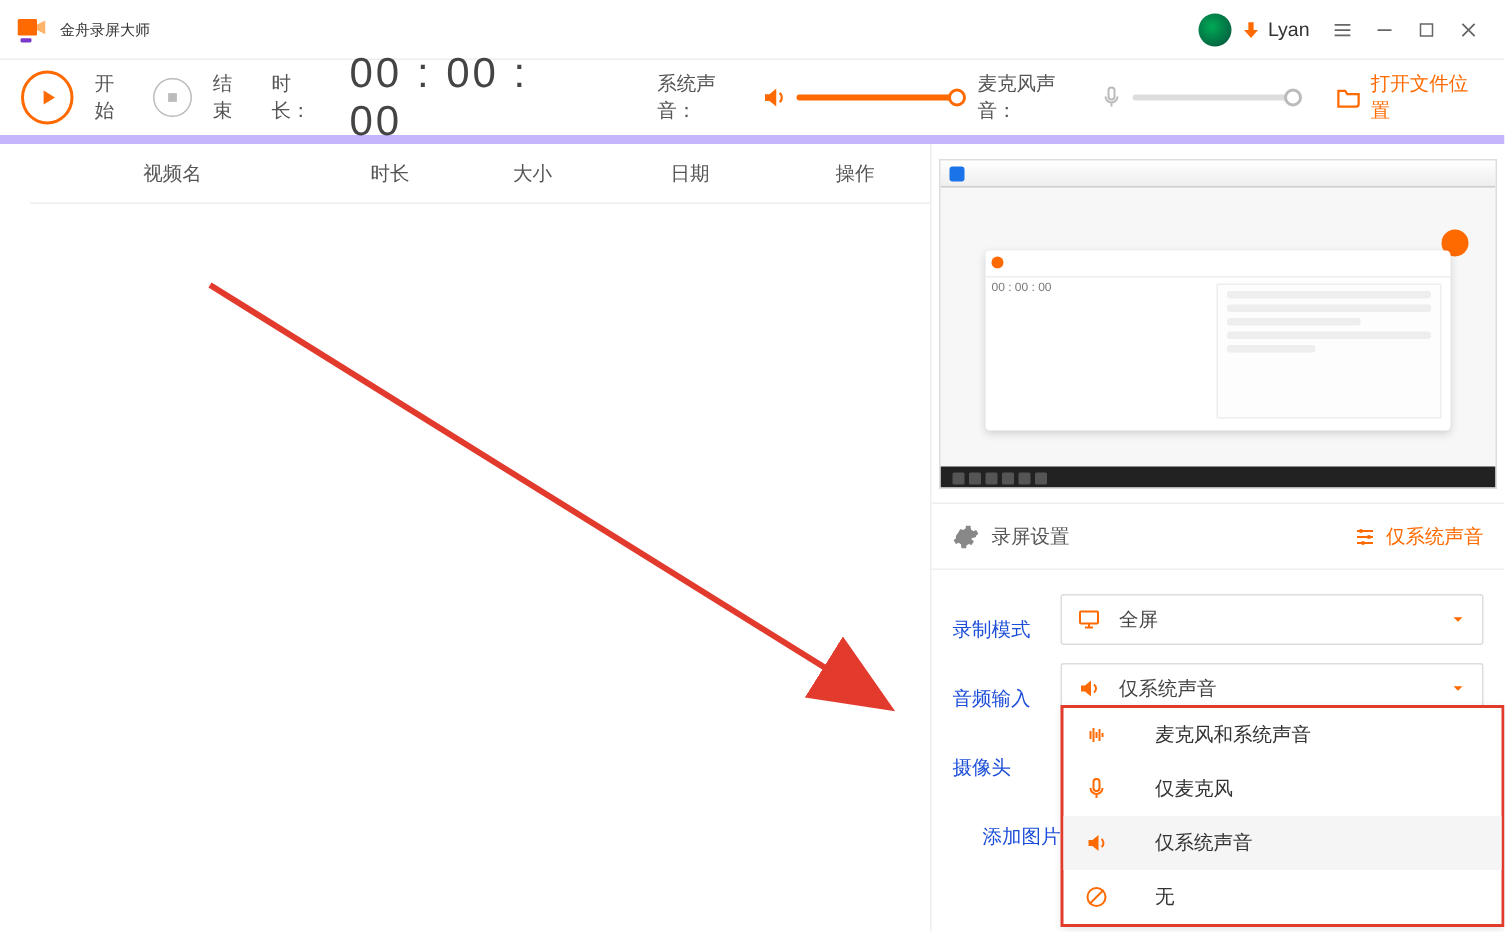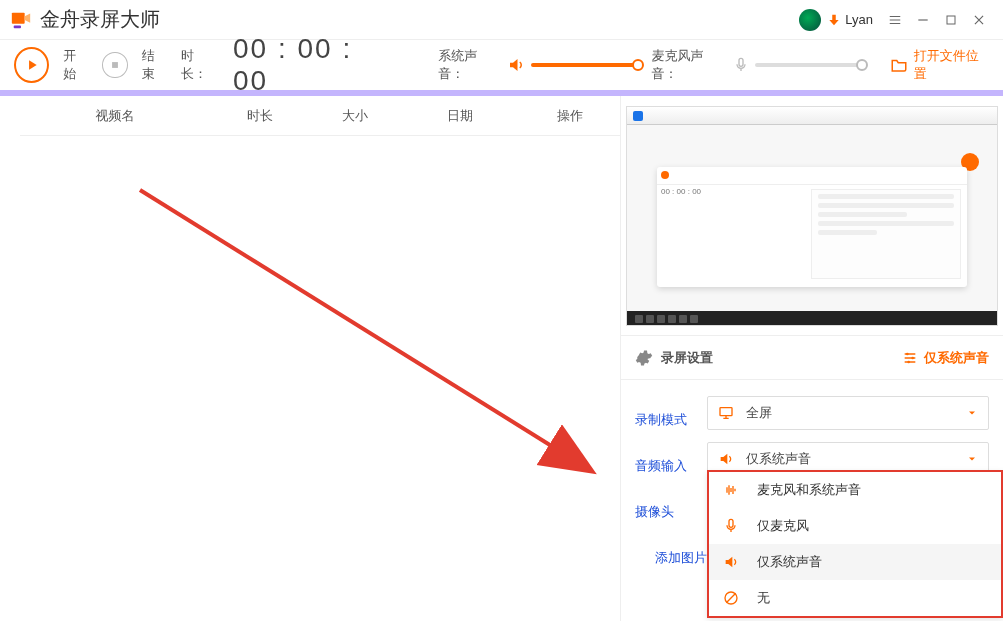--- a/index.html
+++ b/index.html
@@ -19,21 +19,21 @@
     display: flex;
     align-items: center;
     padding: 0 10px;
     border-bottom: 1px solid #eee;
   }
   .app-logo {
     width: 22px; height: 22px;
     margin-right: 8px;
     position: relative;
   }
-  .app-title { font-size: 20px; color: #333; }
+  .app-title { font-size: 10px; color: #333; }
   .title-spacer { flex: 1; }
   .avatar {
     width: 22px; height: 22px; border-radius: 50%;
     background: radial-gradient(circle at 40% 40%, #0a5, #064d3b);
     margin-right: 6px;
   }
   .badge-icon { color: #ff6a00; margin-right: 4px; font-size: 13px; }
   .username { margin-right: 8px; }
   .win-btn { width: 28px; height: 28px; display: inline-flex; align-items:center; justify-content:center; color:#666; cursor:pointer; }
 
@@ -111,21 +111,21 @@
   .pv-window .blk{position:absolute;right:6px;top:22px;width:150px;height:90px;background:#fdfdfd;border:1px solid #eee;}
   .pv-window .line{height:5px;background:#eee;margin:4px 6px;border-radius:2px;}
   .pv-orange-circle{position:absolute;top:46px;right:18px;width:18px;height:18px;border-radius:50%;background:#ff6a00;}
   .pv-bottom{position:absolute;bottom:0;left:0;right:0;height:14px;background:#222;}
   .pv-icons{position:absolute;bottom:2px;left:8px;display:flex;gap:3px;}
   .pv-icons span{width:8px;height:8px;background:#555;border-radius:1px;}
 
   
   .settings-head {
     height: 44px; display:flex; align-items:center; padding:0 14px;
-    border-bottom:1px solid #eee; justify-content:space-between;font-weight:bold;
+    border-bottom:1px solid #eee; justify-content:space-between;
   }
   .settings-head .left{display:flex;align-items:center;gap:8px;color:#555;}
   .settings-head .right{display:flex;align-items:center;gap:6px;color:#ff6a00;cursor:pointer;}
 
   
   .settings-body{padding:10px 14px 0 14px; position:relative;}
   .srow{ display:flex; align-items:center; height:46px; }
   .slabel{ width:72px; color:#1d4ed8;margin-top:14px; }
   .sselect{
     flex:1; height:34px; border:1px solid #ddd; border-radius:2px;
@@ -135,21 +135,21 @@
   .sselect .icon{ color:#ff6a00; display:inline-flex; width:18px;}
   .sselect .chev{ margin-left:auto; color:#ff6a00; }
 
   
   .dropdown {
     position:absolute; left:86px; right:0px; top:90px;
     background:#fff; border:2px solid #e23b2e; z-index:10;
     box-shadow:0 2px 6px rgba(0,0,0,.1);
   }
   .dropdown .opt{
-    height:36px; display:flex; align-items:center; gap:16px;
+    height:36px; display:flex; align-items:center; gap:29px;
     padding:0 14px; cursor:pointer;
   }
   .dropdown .opt .ico{color:#ff6a00;width:18px;display:inline-flex;}
   .dropdown .opt.selected{background:#f5f5f5;}
   .dropdown .opt.none .ico{color:#ff6a00;}
 
   
   .arrow-svg{ position:absolute; left:130px; top:180px; pointer-events:none; z-index:50;}
 
   

